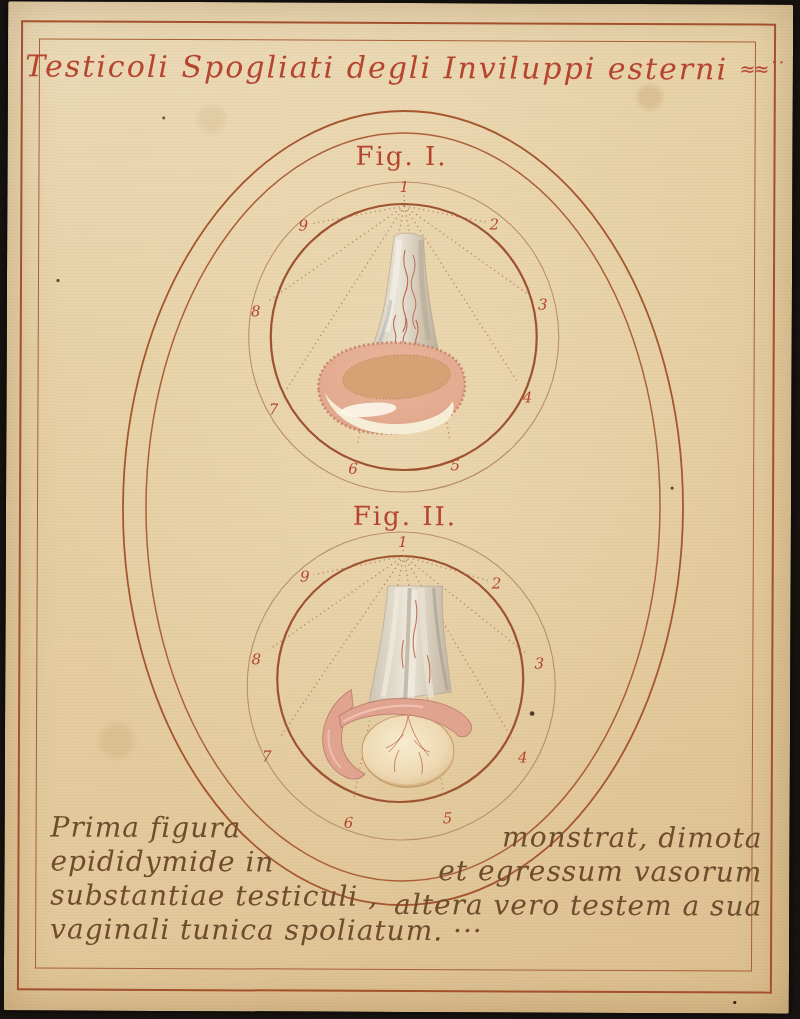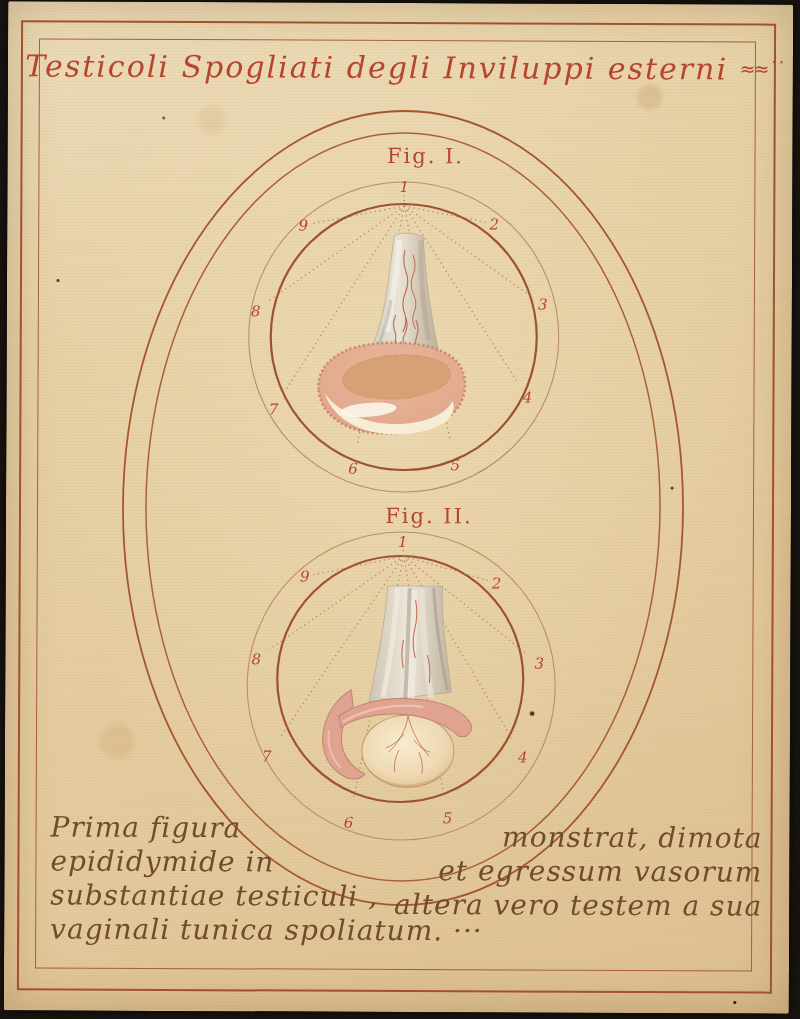--- a/index.html
+++ b/index.html
@@ -35,21 +35,21 @@
   .border.inner{left:37px;top:40px;width:715px;height:928px;border:1px solid #a86038;}
   .title{
     position:absolute;left:0;top:50px;width:800px;text-align:center;
     font-style:italic;font-size:30px;letter-spacing:2px;color:#b5452e;
     transform:translateX(2px);
   }
   .title .flourish{font-family:"DejaVu Sans",sans-serif;font-size:19px;letter-spacing:-2px;vertical-align:4px;}
   svg.art{position:absolute;left:0;top:0;}
   .figlabel{
     position:absolute;transform:translate(-50%,-50%);
-    font-size:21px;letter-spacing:2px;color:#b5452e;white-space:nowrap;margin-left:24px;
+    font-size:26px;letter-spacing:2px;color:#b5452e;white-space:nowrap;
   }
   .num{
     position:absolute;transform:translate(-50%,-50%);
     font-size:15px;color:#b5452e;font-style:italic;
   }
   .caption{
     position:absolute;font-style:italic;font-size:28px;line-height:34px;
     color:#6f4c2d;letter-spacing:1px;white-space:nowrap;
   }
   .caption.left{left:52px;top:812px;}

